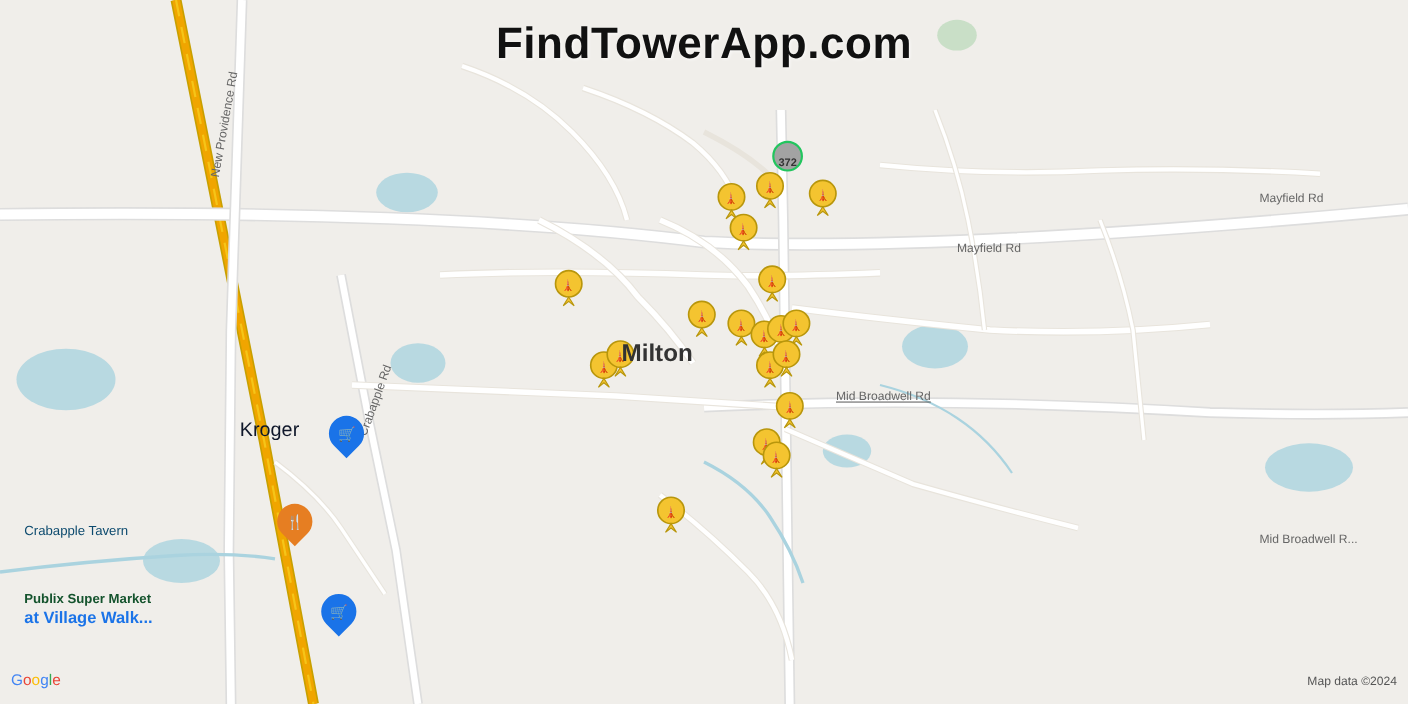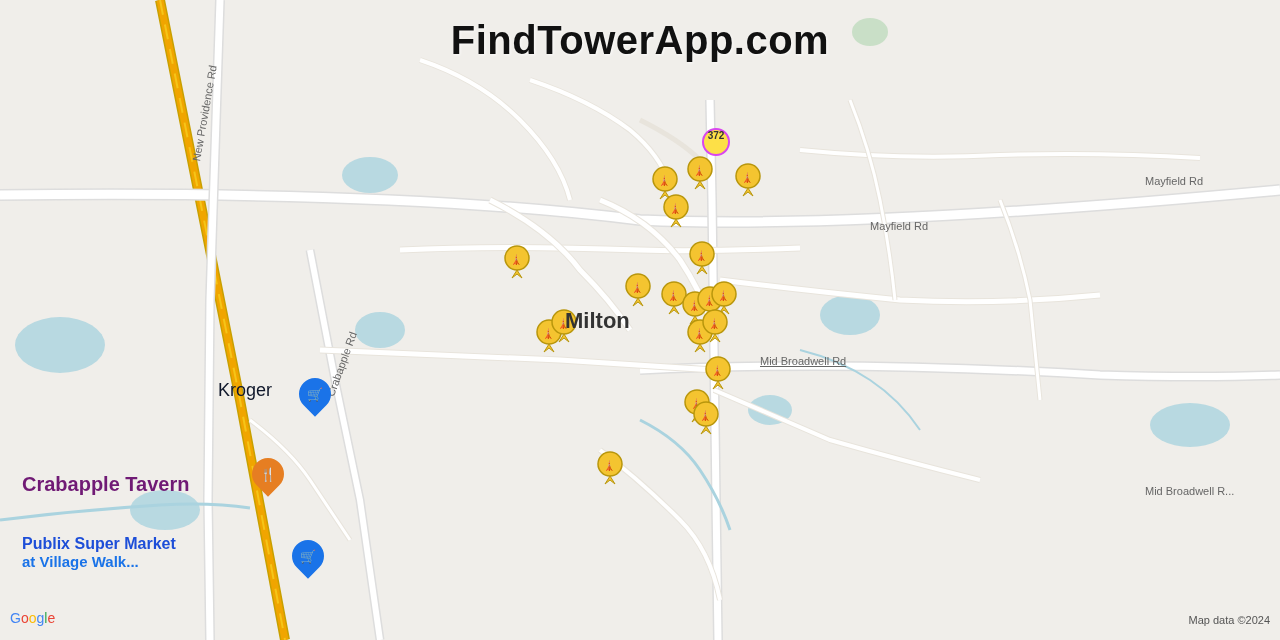--- a/index.html
+++ b/index.html
@@ -87,24 +87,24 @@
       z-index: 4;
       white-space: nowrap;
     }
 
     
     .route-badge {
       position: absolute;
       width: 28px;
       height: 28px;
       border-radius: 50%;
-      border: 2px solid #d946ef;
-      background: #fde047;
+      border: 2px solid #22c55e;
+      background: #a3a3a3;
       display: flex;
-      align-items: flex-start;
+      align-items: flex-end;
       justify-content: center;
       font-size: 11px;
       font-weight: bold;
       color: #333;
       z-index: 6;
     }
 
     
     .google-logo {
       position: absolute;
@@ -411,30 +411,30 @@
   <div class="place-label kroger">
     <span style="font-weight:normal; font-size:18px; color:#0f172a;">Kroger</span>
   </div>
 
   <div class="restaurant-pin-wrap" style="left:268px; top:490px;">
     <div class="circle">
       <span class="inner">🍴</span>
     </div>
   </div>
   <div class="place-label crabapple">
-    <span style="font-weight:bold; font-size:20px; color:#701a75;">Crabapple Tavern</span>
+    <span style="font-weight:normal; font-size:12px; color:#0c4a6e;">Crabapple Tavern</span>
   </div>
 
   <div class="shop-pin-wrap" style="left:308px; top:572px;">
     <div class="circle">
       <span class="inner">🛒</span>
     </div>
   </div>
   <div class="place-label publix">
-    <span style="font-weight:bold; font-size:16px; color:#1d4ed8;">Publix Super Market</span><br>
+    <span style="font-weight:bold; font-size:12px; color:#14532d;">Publix Super Market</span><br>
     <span style="font-weight:bold; font-size:15px; color:#1a73e8;">at Village Walk...</span>
   </div>
 
   <div class="google-logo">
     <span>G</span><span>o</span><span>o</span><span>g</span><span>l</span><span>e</span>
   </div>
 
   <div class="map-data-text">Map data ©2024</div>
 </div>
 

